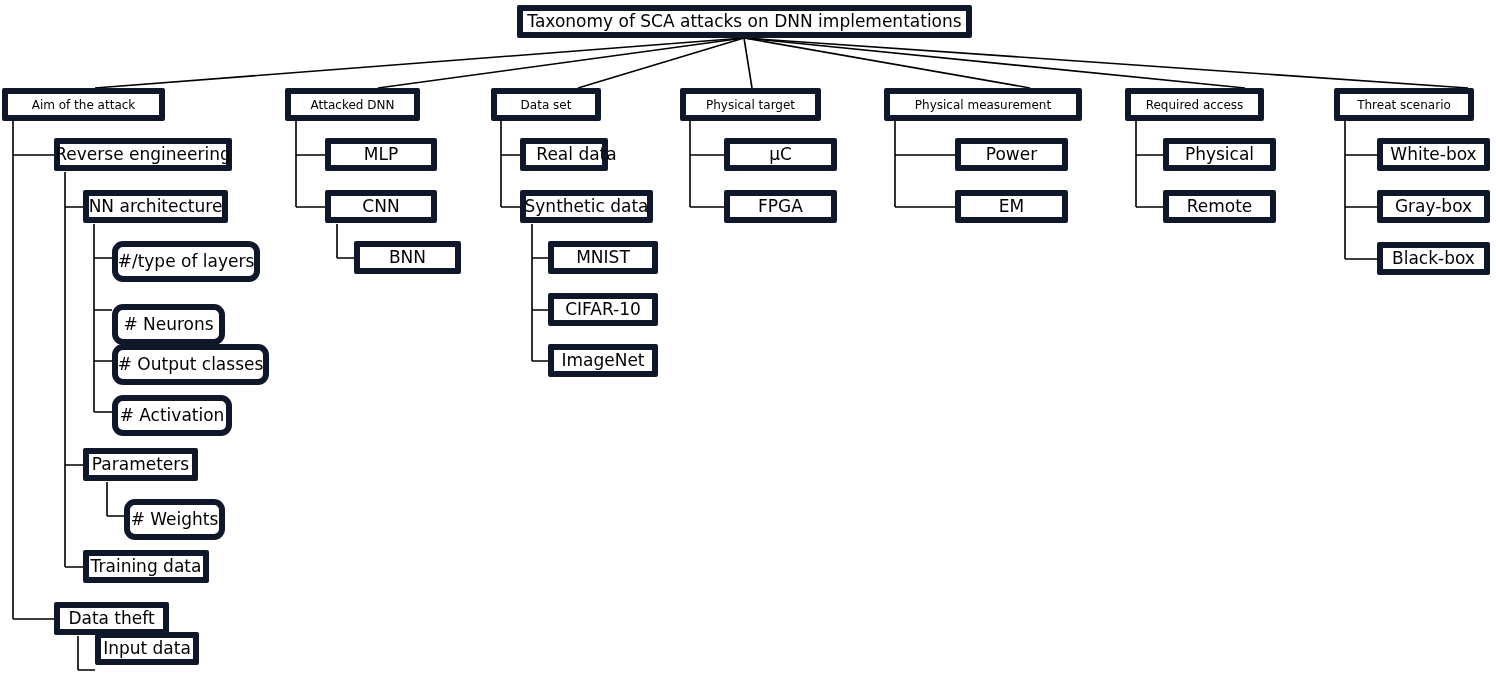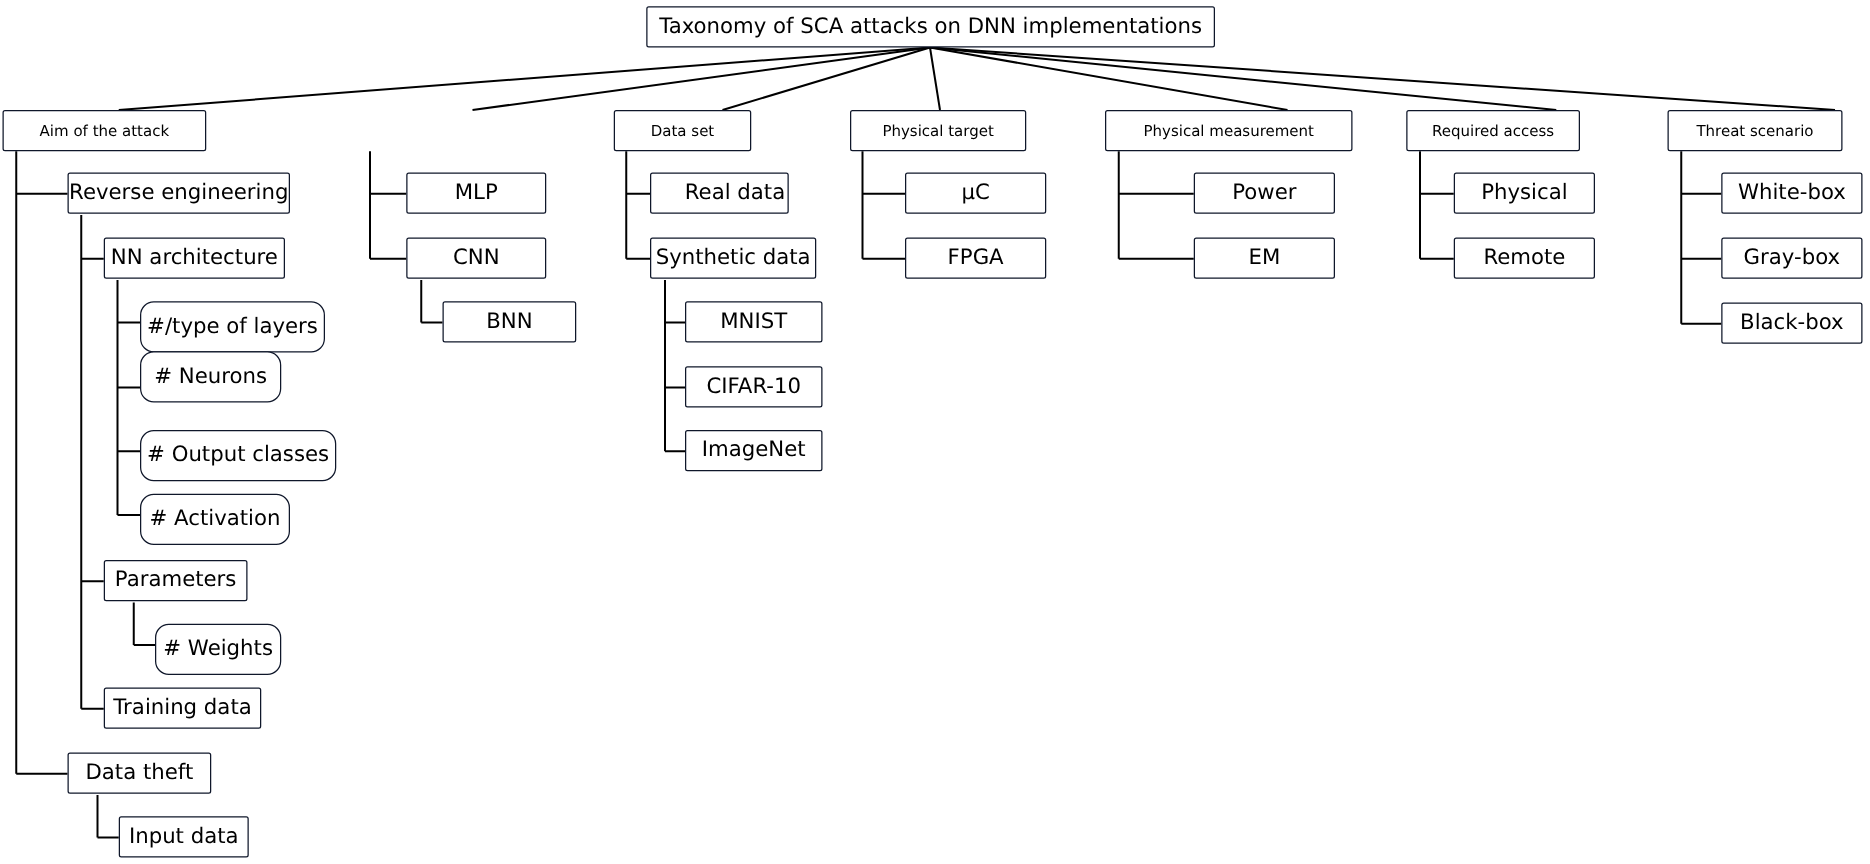--- a/index.html
+++ b/index.html
@@ -22,21 +22,21 @@
     left: 0;
     top: 0;
     width: 1496px;
     height: 691px;
     pointer-events: none;
   }
   .node {
     position: absolute;
     box-sizing: border-box;
     background: #ffffff;
-    border: 1px solid #0f172a;
+    border: 6px solid #0f172a;
     border-radius: 2px;
     display: flex;
     align-items: center;
     justify-content: center;
     color: #000000;
     white-space: nowrap;
     z-index: 2;
   }
   .node.root {
     font-size: 17px;
@@ -112,59 +112,62 @@
   </div>
   <div class="node lvl2" style="left:54px; top:138px; width:178px;">
     <span class="node-label">Reverse engineering</span>
   </div>
   <div class="node lvl3" style="left:83px; top:190px; width:145px;">
     <span class="node-label">NN architecture</span>
   </div>
   <div class="node lvl4" style="left:112px; top:241px; width:148px;">
     <span class="node-label">#/type of layers</span>
   </div>
-  <div class="node lvl4" style="left:112px; top:281px; width:113px;">
+  <div class="node lvl4" style="left:112px; top:304px; width:113px;">
     <span class="node-label"># Neurons</span>
   </div>
   <div class="node lvl4" style="left:112px; top:344px; width:157px;">
     <span class="node-label"># Output classes</span>
   </div>
   <div class="node lvl4" style="left:112px; top:395px; width:120px;text-align:center;">
     <span class="node-label"># Activation</span>
   </div>
   <div class="node lvl3" style="left:83px; top:448px; width:115px;">
     <span class="node-label">Parameters</span>
   </div>
   <div class="node lvl4" style="left:124px; top:499px; width:101px;">
     <span class="node-label"># Weights</span>
   </div>
   <div class="node lvl3" style="left:83px; top:550px; width:126px;">
     <span class="node-label">Training data</span>
   </div>
   <div class="node lvl2" style="left:54px; top:602px; width:115px;">
     <span class="node-label">Data theft</span>
   </div>
-  <div class="node lvl3" style="left:95px; top:653px; width:104px;">
+  <div class="node lvl3" style="left:95px; top:632px; width:104px;">
     <span class="node-label">Input data</span>
   </div>
 
+  <div class="node lvl1" style="left:285px; top:88px; width:135px;">
+    <span class="node-label">Attacked DNN</span>
+  </div>
   <div class="node lvl2" style="left:325px; top:138px; width:112px;">
     <span class="node-label">MLP</span>
   </div>
   <div class="node lvl2" style="left:325px; top:190px; width:112px;">
     <span class="node-label">CNN</span>
   </div>
   <div class="node lvl3" style="left:354px; top:241px; width:107px;">
     <span class="node-label">BNN</span>
   </div>
 
   <div class="node lvl1" style="left:491px; top:88px; width:110px;">
     <span class="node-label">Data set</span>
   </div>
-  <div class="node lvl2" style="left:520px; top:138px; width:111px;padding-left:25px;">
+  <div class="node lvl2" style="left:520px; top:138px; width:88px;padding-left:25px;">
     <span class="node-label">Real data</span>
   </div>
   <div class="node lvl2" style="left:520px; top:190px; width:133px;">
     <span class="node-label">Synthetic data</span>
   </div>
   <div class="node lvl3" style="left:548px; top:241px; width:110px;">
     <span class="node-label">MNIST</span>
   </div>
   <div class="node lvl3" style="left:548px; top:293px; width:110px;">
     <span class="node-label">CIFAR-10</span>

